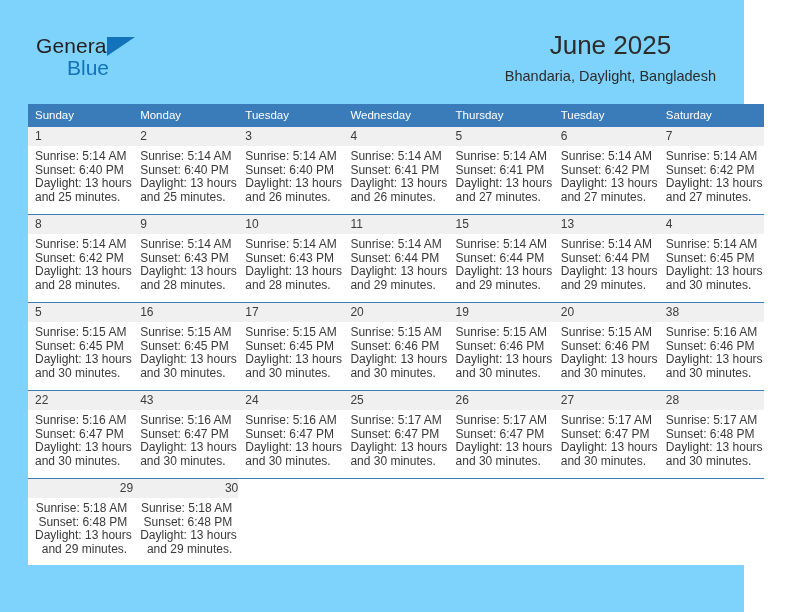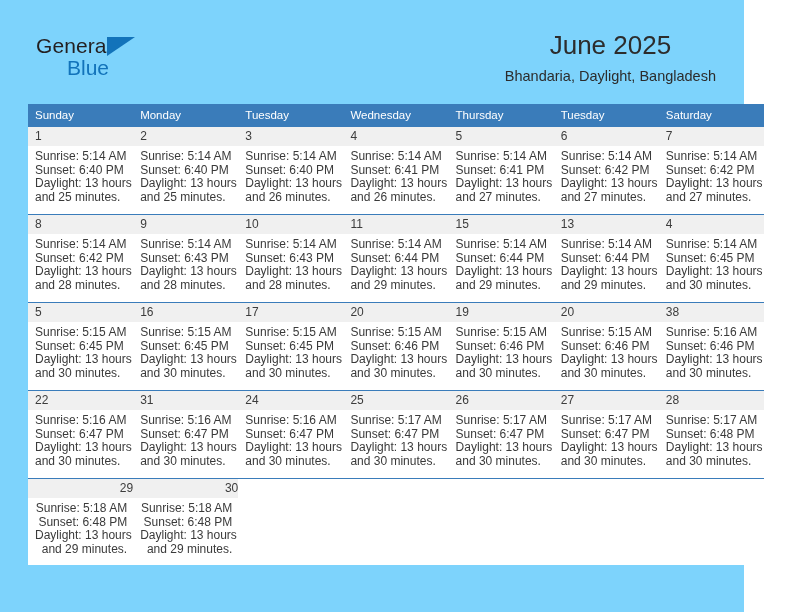--- a/index.html
+++ b/index.html
@@ -370,21 +370,21 @@
           <td>
             <span class="daynum">22</span>
             <div class="detail">
               <div>Sunrise: 5:16 AM</div>
               <div>Sunset: 6:47 PM</div>
               <div>Daylight: 13 hours</div>
               <div>and 30 minutes.</div>
             </div>
           </td>
           <td>
-            <span class="daynum">31</span>
+            <span class="daynum">43</span>
             <div class="detail">
               <div>Sunrise: 5:16 AM</div>
               <div>Sunset: 6:47 PM</div>
               <div>Daylight: 13 hours</div>
               <div>and 30 minutes.</div>
             </div>
           </td>
           <td>
             <span class="daynum">24</span>
             <div class="detail">

